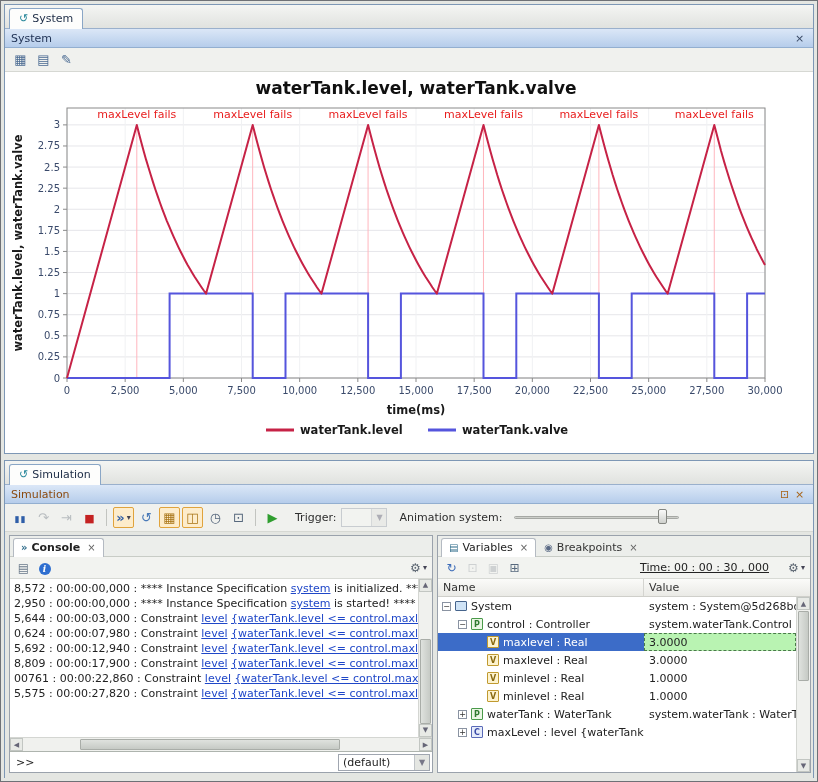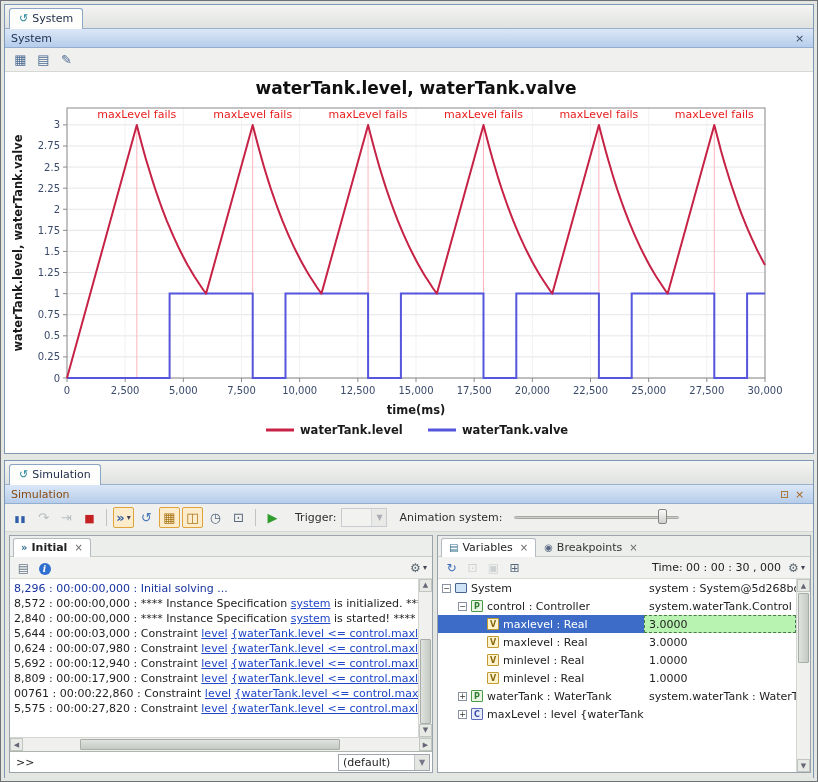--- a/index.html
+++ b/index.html
@@ -70,21 +70,21 @@
   .pclose { color:#666; font-size:10px; margin-left:3px; }
   .pticon { font-size:10px; color:#2e6b8a; font-weight:bold; }
 
   .pane-toolbar { height:22px; display:flex; align-items:center; gap:2px; padding:0 4px;
     background:#f2f3f0; border-bottom:1px solid #d8dad5; flex:none; }
   .pane-toolbar .spacer { flex:1; }
   .pane-toolbar .tbtn { min-width:19px; height:19px; font-size:12px; }
   .info-badge { display:inline-block; width:12px; height:12px; border-radius:50%;
     background:#2f6fd0; color:#fff; font:bold italic 9px "DejaVu Serif",serif;
     text-align:center; line-height:12px; }
-  .time-label { color:#222; margin-right:4px; }
+  .time-label { color:#222; margin-right:16px;text-decoration:underline; }
 
   .console-log { flex:1; position:relative; overflow:hidden; padding:2px 16px 0 4px; line-height:15px; background:#fff; }
   .logline { white-space:nowrap; }
   .logline.info { color:#16329e; }
   .loglink { color:#1f47c8; text-decoration:underline; }
 
   .vscroll { position:absolute; right:0; top:0; bottom:0; width:14px; background:#f0f1ee; border-left:1px solid #d4d6d2; }
   .sb-btn { position:absolute; left:0; width:13px; height:13px; background:#e8eae6; border:1px solid #c2c6c2;
     font-size:7px; color:#667; display:flex; align-items:center; justify-content:center; }
   .sb-thumb-v { position:absolute; left:1px; width:11px; background:linear-gradient(90deg,#dfe2de,#c6cac5); border:1px solid #a9ada8; border-radius:1px; }
@@ -313,43 +313,42 @@
           <span class="thumb" style="left:144px"></span>
         </span>
       </div>
 
     <div id="dock">
 
       <div class="pane" id="console-pane">
         <div class="pane-tabbar">
           <div class="ptab">
             <span class="pticon">»</span>
-            <b>Initial</b>
+            <b>Console</b>
             <span class="pclose">×</span>
           </div>
         </div>
         <div class="pane-toolbar">
           <span class="toolbar-items" style="display:flex;gap:2px;align-items:center;">
               <span class="tbtn">
                 <span><span style="color:#6a7a8a">▤</span></span>
               </span>
               <span class="tbtn">
                 <span><span class="info-badge">i</span></span>
               </span>
             </span>
           <span class="spacer"></span>
           <span class="tbtn">
             <span style="color:#5a6470">⚙</span>
               <span class="caret">▾</span>
           </span>
         </div>
         <div class="console-log">
-          <div class="logline info"><span>8,296 : 00:00:00,000 : Initial solving ...</span></div>
             <div class="logline"><span>8,572 : 00:00:00,000 : **** Instance Specification </span><span class="loglink">system</span><span> is initialized.  ****</span></div>
-            <div class="logline"><span>2,840 : 00:00:00,000 : **** Instance Specification </span><span class="loglink">system</span><span> is started!  ****</span></div>
+            <div class="logline"><span>2,950 : 00:00:00,000 : **** Instance Specification </span><span class="loglink">system</span><span> is started!  ****</span></div>
             <div class="logline"><span>5,644 : 00:00:03,000 : Constraint </span><span class="loglink">level</span><span> </span><span class="loglink">{waterTank.level &lt;= control.maxlevel}</span></div>
             <div class="logline"><span>0,624 : 00:00:07,980 : Constraint </span><span class="loglink">level</span><span> </span><span class="loglink">{waterTank.level &lt;= control.maxlevel}</span></div>
             <div class="logline"><span>5,692 : 00:00:12,940 : Constraint </span><span class="loglink">level</span><span> </span><span class="loglink">{waterTank.level &lt;= control.maxlevel}</span></div>
             <div class="logline"><span>8,809 : 00:00:17,900 : Constraint </span><span class="loglink">level</span><span> </span><span class="loglink">{waterTank.level &lt;= control.maxlevel}</span></div>
             <div class="logline"><span>00761 : 00:00:22,860 : Constraint </span><span class="loglink">level</span><span> </span><span class="loglink">{waterTank.level &lt;= control.maxlevel}</span></div>
             <div class="logline"><span>5,575 : 00:00:27,820 : Constraint </span><span class="loglink">level</span><span> </span><span class="loglink">{waterTank.level &lt;= control.maxlevel}</span></div>
             <div class="vscroll">
             <div class="sb-btn" style="top:0">▲</div>
             <div class="sb-thumb-v" style="top:60px;height:85px"></div>
             <div class="sb-btn" style="bottom:0">▼</div>
@@ -398,20 +397,24 @@
                 <span><span style="color:#57687d">⊞</span></span>
               </span>
             </span>
           <span class="spacer"></span>
           <span class="time-label">Time: 00 : 00 : 30 , 000</span>
           <span class="tbtn">
             <span style="color:#5a6470">⚙</span>
               <span class="caret">▾</span>
           </span>
         </div>
+        <div class="vtable-head">
+          <span class="vth name">Name</span>
+          <span class="vth value">Value</span>
+        </div>
         <div class="vrows">
           <div class="vrow">
               <span class="vname" style="padding-left: 4px;">
                 <span class="expander">−</span>
                 <span class="node-icon ni-system"></span>
                 <span>System</span>
               </span>
               <span class="vvalue">system : System@5d268bd8</span>
             </div>
             <div class="vrow">

